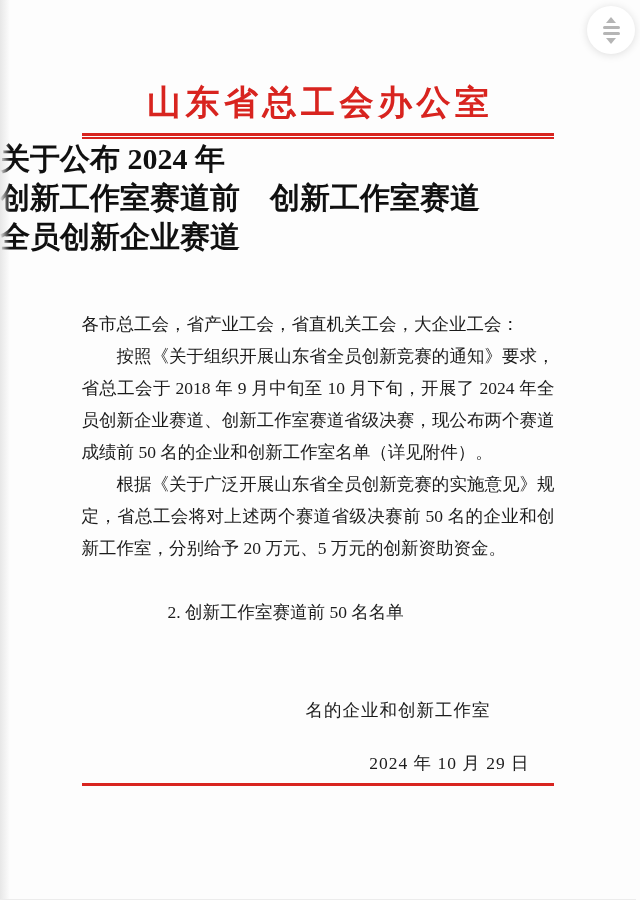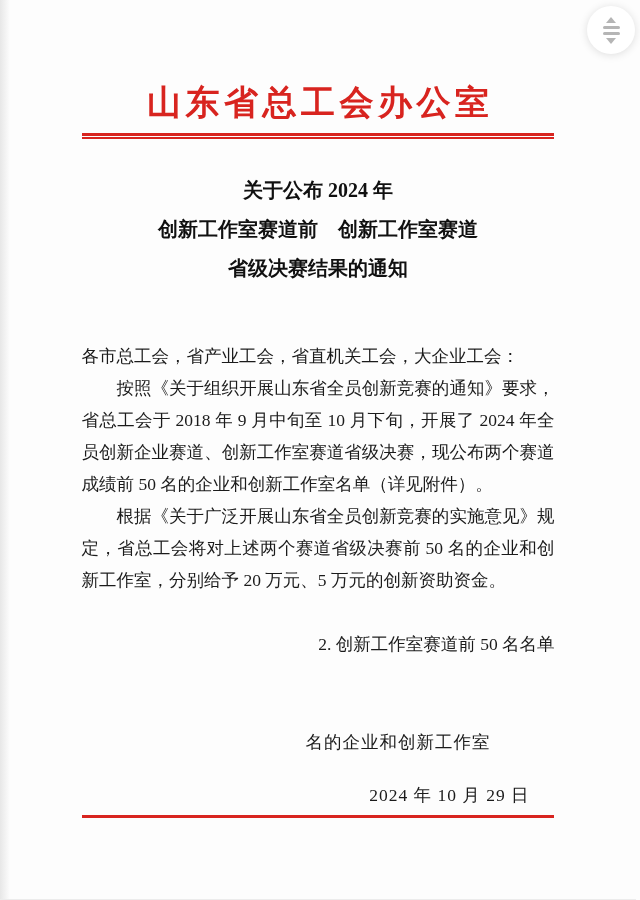--- a/index.html
+++ b/index.html
@@ -57,37 +57,37 @@
   }
   .double-rule{
     width:472px;margin:11px auto 0;
     border-top:3px solid var(--red);
     border-bottom:2px solid var(--red);
     height:6px;
   }
 
   
   .doc-title{
-    margin-top:32px;text-align:center;
-    font-size:20px;line-height:39px;font-weight:700;color:#101010;
+    text-align:left;
+    font-size:30px;line-height:39px;font-weight:700;color:#101010;
   }
 
   
   .content{
     width:473px;margin:0 auto;
     font-size:17.5px;line-height:32px;
     text-align:justify;text-justify:inter-ideograph;
     color:var(--ink);
   }
   .salutation{margin-top:52px;}
   .para{text-indent:2em;}
 
   .attachments{margin-top:32px;padding-left:33px;text-align:left;}
   .attach-row{white-space:nowrap;}
-  .attach-row.second{padding-left:53px;text-align:right;}
+  .attach-row.second{padding-left:53px;}
 
   .signature{margin-top:66px;text-align:right;letter-spacing:1px;}
   .sig-org{padding-right:64px;}
   .sig-date{padding-right:25px;margin-top:21px;}
 
   .bottom-rule{
     width:472px;margin:4px auto 0;
     border-top:3px solid var(--red);height:0;
   }
 </style>
@@ -106,21 +106,21 @@
   </div>
 
   <header class="letterhead">
     <h1>山 东 省 总 工 会 办 公 室</h1>
     <div class="double-rule"></div>
   </header>
 
   <div class="doc-title">
     <div>关于公布 2024 年</div>
     <div>创新工作室赛道前　创新工作室赛道</div>
-    <div>省级决赛结果的通知</div>
+    <div>全员创新企业赛道</div>
   </div>
 
   <main class="content">
     <p class="salutation">各市总工会，省产业工会，省直机关工会，大企业工会：</p>
     <p class="para">按照《关于组织开展山东省全员创新竞赛的通知》要求，省总工会于 2018 年 9 月中旬至 10 月下旬，开展了 2024 年全员创新企业赛道、创新工作室赛道省级决赛，现公布两个赛道成绩前 50 名的企业和创新工作室名单（详见附件）。</p>
     <p class="para">根据《关于广泛开展山东省全员创新竞赛的实施意见》规定，省总工会将对上述两个赛道省级决赛前 50 名的企业和创新工作室，分别给予 20 万元、5 万元的创新资助资金。</p>
 
     <div class="attachments">
       <div class="attach-row second"><span>2. 创新工作室赛道前 50 名名单</span></div>
     </div>

